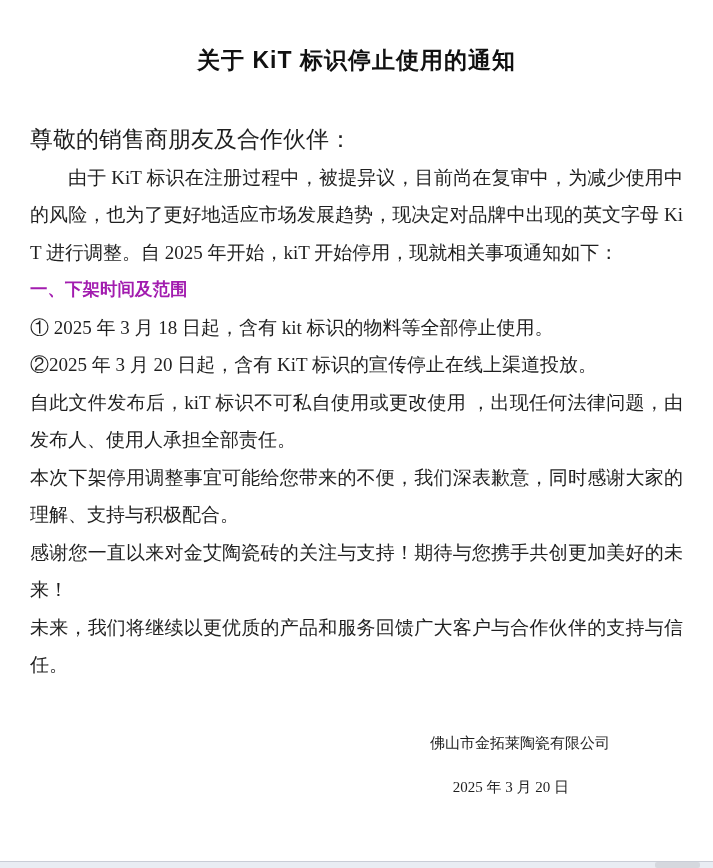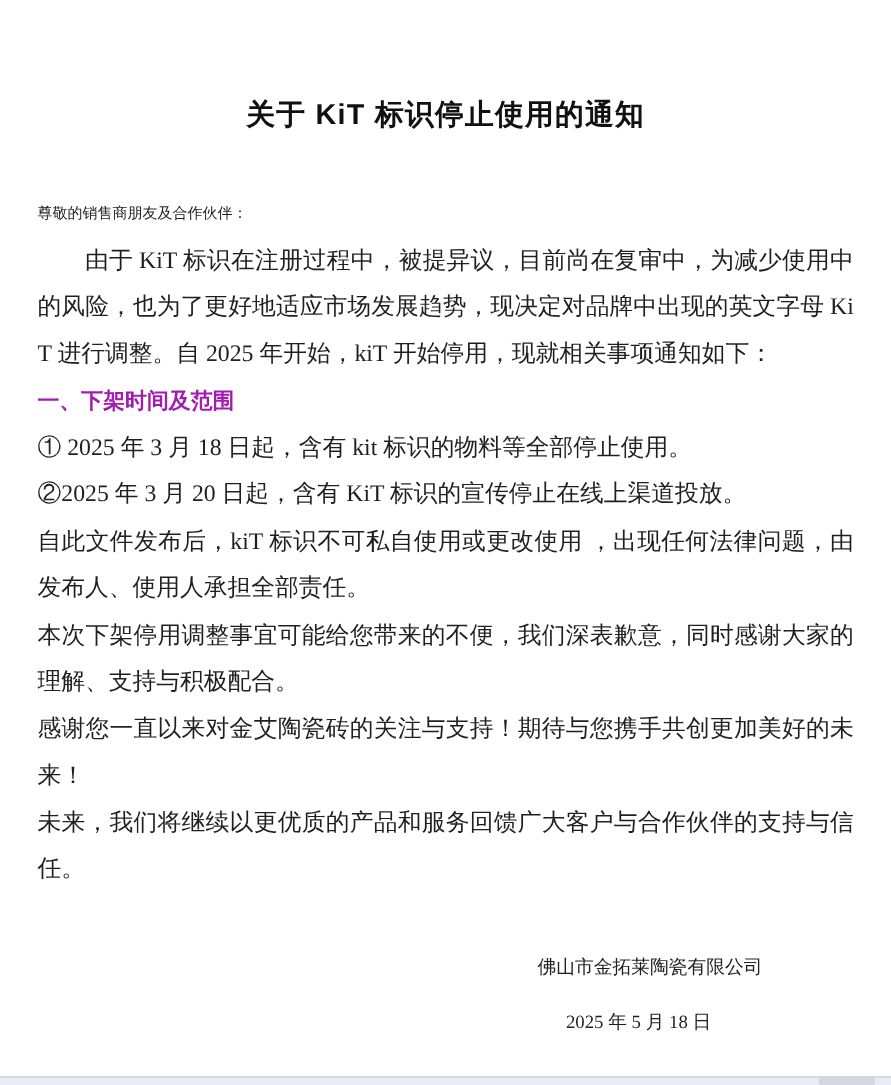--- a/index.html
+++ b/index.html
@@ -13,36 +13,35 @@
     background: #ffffff;
     position: relative;
     overflow: hidden;
     font-family: "Liberation Serif", serif;
     color: #1f1f1f;
   }
   .page {
     width: 713px;
     height: 804px;
     padding: 0 30px;
-    margin-top: 31px;
   }
   .title {
     margin: 0;
     padding-top: 44px;
     font-family: "Liberation Sans", sans-serif;
     font-weight: bold;
     font-size: 23px;
     line-height: 32px;
     text-align: center;
     letter-spacing: 1px;
     color: #111111;
   }
   .salutation {
     margin: 45px 0 0 0;
-    font-size: 12px;
+    font-size: 23px;
     line-height: 37.5px;
   }
   .para {
     margin: 0;
     font-size: 19px;
     line-height: 37.5px;
     text-align: justify;
     word-break: break-all;
   }
   .para.indent {
@@ -111,20 +110,20 @@
   <p class="para">自此文件发布后，kiT 标识不可私自使用或更改使用 ，出现任何法律问题，由发布人、使用人承担全部责任。</p>
 
   <p class="para">本次下架停用调整事宜可能给您带来的不便，我们深表歉意，同时感谢大家的理解、支持与积极配合。</p>
 
   <p class="para">感谢您一直以来对金艾陶瓷砖的关注与支持！期待与您携手共创更加美好的未来！</p>
 
   <p class="para">未来，我们将继续以更优质的产品和服务回馈广大客户与合作伙伴的支持与信任。</p>
 
   <div class="signature">
     <p class="company">佛山市金拓莱陶瓷有限公司</p>
-    <p class="date">2025 年 5 月 18 日</p>
+    <p class="date">2025 年 3 月 20 日</p>
   </div>
 
 </div>
 
 <div class="bottom-strip">
   <div class="smudge"></div>
 </div>
 
 </body></html>

